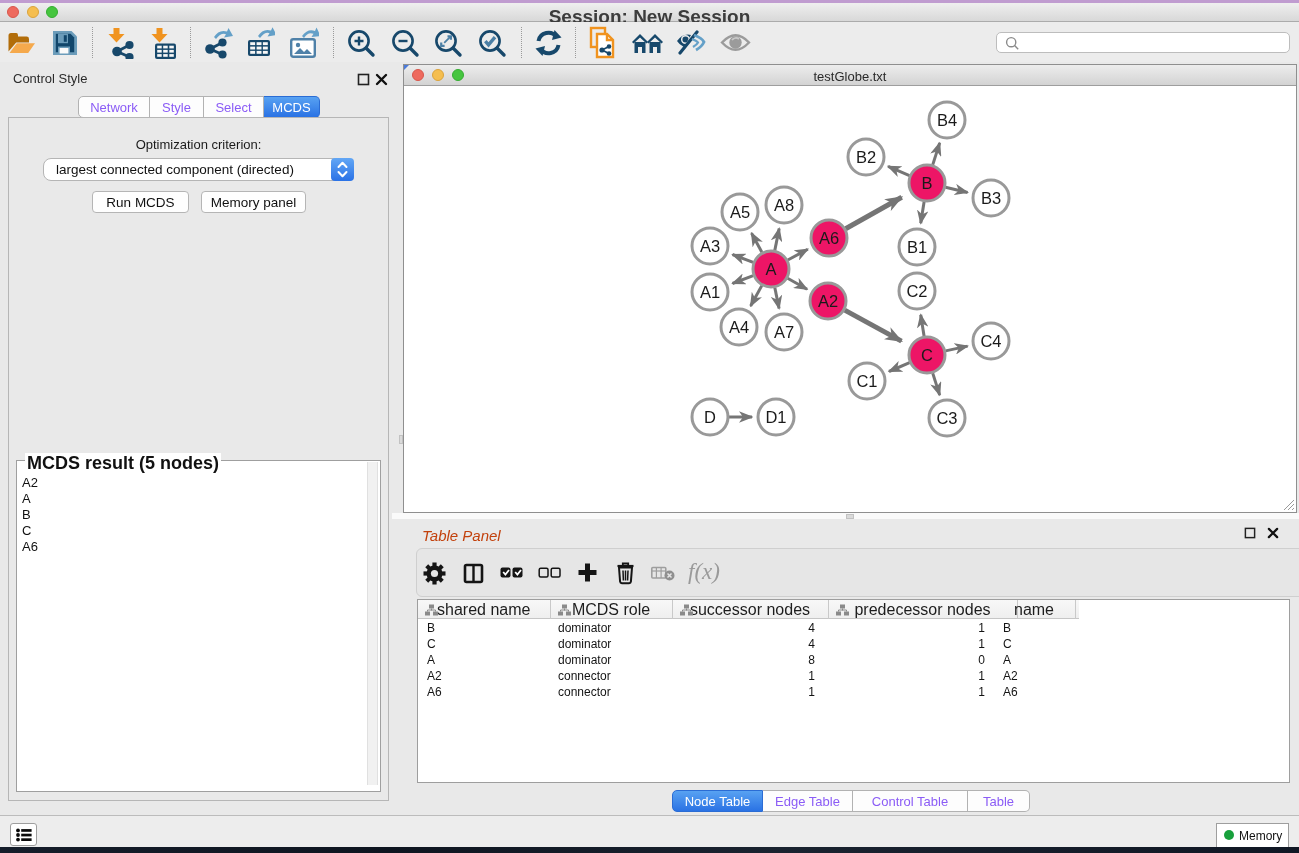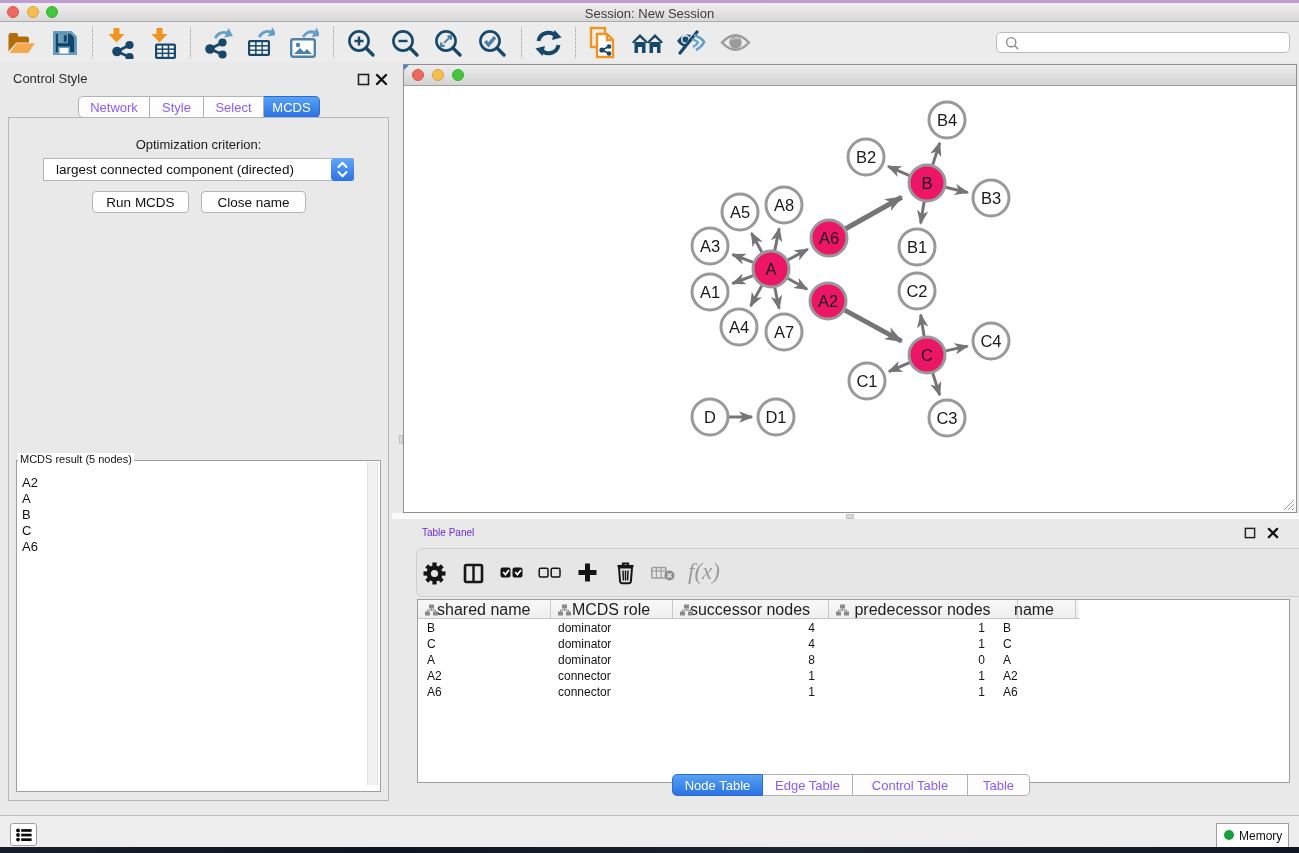--- a/index.html
+++ b/index.html
@@ -2,57 +2,57 @@
 <html><head>
 <meta charset="utf-8">
 <style>
 * { margin:0; padding:0; box-sizing:border-box; }
 html,body { width:1299px; height:853px; overflow:hidden; }
 body { font-family:"Liberation Sans", sans-serif; position:relative; background:#e9e9e9; }
 .abs { position:absolute; }
 #topstrip { left:0; top:0; width:1299px; height:3px; background:#c09cd0; }
 #titlebar { left:0; top:3px; width:1299px; height:19px; background:linear-gradient(#efefef,#d8d8d8); border-bottom:1px solid #ababab; }
 .light { width:12px; height:12px; border-radius:50%; top:3px; }
-#titlebar .t { width:100%; text-align:center; top:3px; font-size:13px; color:#3c3c3c; }
+#titlebar .t { width:100%; text-align:center; top:3px; font-size:19px; color:#3c3c3c;font-weight:bold; }
 #toolbar { left:0; top:22px; width:1299px; height:40px; background:#ececec; }
 .tsep { top:5px; width:1px; height:31px; border-left:1px dotted #9a9a9a; }
 #searchbox { left:996px; top:10px; width:294px; height:21px; background:#fff; border:1px solid #bdbdbd; border-radius:5px; }
 #main { left:0; top:62px; width:1299px; height:753px; background:#e9e9e9; }
 
 #cp-title { left:13px; top:9px; font-size:13px; color:#2b2b2b; }
 #cp-tabs { left:78px; top:34px; height:22px; display:flex; }
 .tab { height:22px; border:1px solid #b2b2b2; border-left:none; background:#fdfdfd; font-size:13px; color:#8b5cf6; display:flex; align-items:center; justify-content:center; }
 .tab.first { border-left:1px solid #b2b2b2; border-radius:5px 0 0 5px; }
 .tab.last { border-radius:0 5px 5px 0; }
 .tab.sel { background:linear-gradient(#58a2f2,#2a72e4); color:#fff; border-color:#2a6cd4; }
 #cp-box { left:8px; top:55px; width:381px; height:684px; border:1px solid #b6b6b6; }
 #opt-label { left:0; top:19px; width:100%; text-align:center; font-size:13px; color:#1b1b1b; }
-#dropdown { left:34px; top:40px; width:311px; height:23px; background:#fff; border:1px solid #b5b5b5; border-radius:0; }
+#dropdown { left:34px; top:40px; width:311px; height:23px; background:#fff; border:1px solid #b5b5b5; border-radius:8px; }
 #dropdown .dtext { left:12px; top:3px; font-size:13.5px; color:#111; }
 #dropdown .step { right:-1px; top:-1px; width:23px; height:23px; border-radius:4px; background:linear-gradient(#63a7f5,#2a72e6); }
 .btn { height:22px; background:#fefefe; border:1px solid #b5b5b5; border-radius:4px; font-size:13.5px; color:#111; display:flex; align-items:center; justify-content:center; }
 
 #mcds-fs { left:7px; top:342px; width:365px; height:332px; background:#fff; border:1px solid #9f9f9f; }
-#mcds-legend { left:1px; top:-8px; background:#fff; padding:0 2px; font-size:11px; color:#111; }
+#mcds-legend { left:8px; top:-8px; background:#fff; padding:0 2px; font-size:18px; color:#111;font-weight:bold; }
 #mcds-list { left:5px; top:14px; font-size:13px; color:#111; line-height:16px; }
 #mcds-scroll { right:2px; top:1px; width:11px; height:323px; background:#f1f1f1; border-left:1px solid #e0e0e0; border-right:1px solid #e0e0e0; }
 
 #netwin { left:403px; top:2px; width:894px; height:449px; background:#fff; border:1px solid #8f8f8f; }
 #nw-title { left:0; top:0; width:100%; height:21px; background:linear-gradient(#ededed,#d3d3d3); border-bottom:1px solid #9e9e9e; }
 #nw-title .t { width:100%; text-align:center; top:4px; font-size:13px; color:#2a2a2a; }
 
 #tablepanel { left:392px; top:458px; width:907px; height:295px; }
-#tp-title { left:30px; top:7px; font-size:10px; color:#6d28d9; }
+#tp-title { left:30px; top:7px; font-size:15px; color:#c2410c;font-style:italic; }
 #tp-toolbar { left:24px; top:28px; width:1267px; height:49px; background:#e6e6e6; border:1px solid #cfcfcf; border-radius:6px; }
 #tp-table { left:25px; top:79px; width:873px; height:184px; background:#fff; border:1px solid #9e9e9e; }
 #tp-header { left:0; top:0; width:661px; height:19px; background:linear-gradient(#f8f8f8,#efefef); border-bottom:1px solid #c6c6c6; }
 .hc { top:0; height:19px; border-right:1px solid #c9c9c9; font-size:16px; color:#1d1d1d; display:flex; align-items:center; justify-content:center; }
 .trow { font-size:12px; color:#141414; height:16px; }
 .tcell { position:absolute; white-space:nowrap; }
-#tp-tabs { left:280px; top:254px; height:22px; display:flex; }
+#tp-tabs { left:280px; top:270px; height:22px; display:flex; }
 
 #statusbar { left:0; top:815px; width:1299px; height:32px; background:#ededed; border-top:1px solid #bcbcbc; }
 #bottomstrip { left:0; top:847px; width:1299px; height:6px; background:linear-gradient(90deg,#151d2a,#0e1520 30%,#1a2330 60%,#101724); }
 .nl { font-family:"Liberation Sans",sans-serif; font-size:16.5px; fill:#1a1a1a; text-anchor:middle; }
 svg.icon { position:absolute; }
 </style>
 </head>
 <body>
 <div id="topstrip" class="abs"></div>
 <div id="titlebar" class="abs">
@@ -222,37 +222,38 @@
       <div id="dropdown" class="abs">
         <div class="abs dtext">largest connected component (directed)</div>
         <div class="abs step">
           <svg class="icon" style="left:5px;top:3px" width="13" height="17" viewBox="0 0 13 17">
               <path d="M2.5,6 L6.5,1.8 L10.5,6" fill="none" stroke="#fff" stroke-width="2" stroke-linecap="round" stroke-linejoin="round"></path>
               <path d="M2.5,11 L6.5,15.2 L10.5,11" fill="none" stroke="#fff" stroke-width="2" stroke-linecap="round" stroke-linejoin="round"></path>
             </svg>
         </div>
       </div>
       <div class="abs btn" style="left:83px;top:73px;width:97px;">Run MCDS</div>
-      <div class="abs btn" style="left:192px;top:73px;width:105px;">Close name</div>
+      <div class="abs btn" style="left:192px;top:73px;width:105px;">Memory panel</div>
       <div id="mcds-fs" class="abs">
         <div id="mcds-legend" class="abs">MCDS result (5 nodes)</div>
         <div id="mcds-list" class="abs">A2<br>A<br>B<br>C<br>A6</div>
         <div id="mcds-scroll" class="abs"></div>
       </div>
     </div>
   </div>
 
   <div id="netwin" class="abs">
     <svg class="abs" style="left:0;top:0;z-index:5" width="5" height="5" viewBox="0 0 5 5">
         <path d="M0,0 L5,0 L0,5 Z" fill="#3a6fd8" opacity="0.9"></path>
       </svg>
     <div id="nw-title" class="abs">
       <div class="abs light" style="left:8px;top:4px;background:#ee6a5e;border:0.5px solid #d8564b;"></div>
       <div class="abs light" style="left:28px;top:4px;background:#f5be4f;border:0.5px solid #dba33b;"></div>
       <div class="abs light" style="left:48px;top:4px;background:#46c53f;border:0.5px solid #35ad32;"></div>
+      <div class="abs t">testGlobe.txt</div>
     </div>
     <svg class="abs" style="left:0;top:21px" width="892" height="425" viewBox="0 0 892 425">
       <defs>
         <marker id="an" viewBox="0 0 10 8" markerWidth="14.5" markerHeight="11.6" refX="9" refY="4" orient="auto" markerUnits="userSpaceOnUse">
             <path d="M0,0 L10,4 L0,8 L2.8,4 Z" fill="#757575"></path>
           </marker>
         <marker id="ath" viewBox="0 0 16 12" markerWidth="18" markerHeight="13.5" refX="14.5" refY="6" orient="auto" markerUnits="userSpaceOnUse">
             <path d="M0,0 L16,6 L0,12 L4.5,6 Z" fill="#757575"></path>
           </marker>
       </defs>

